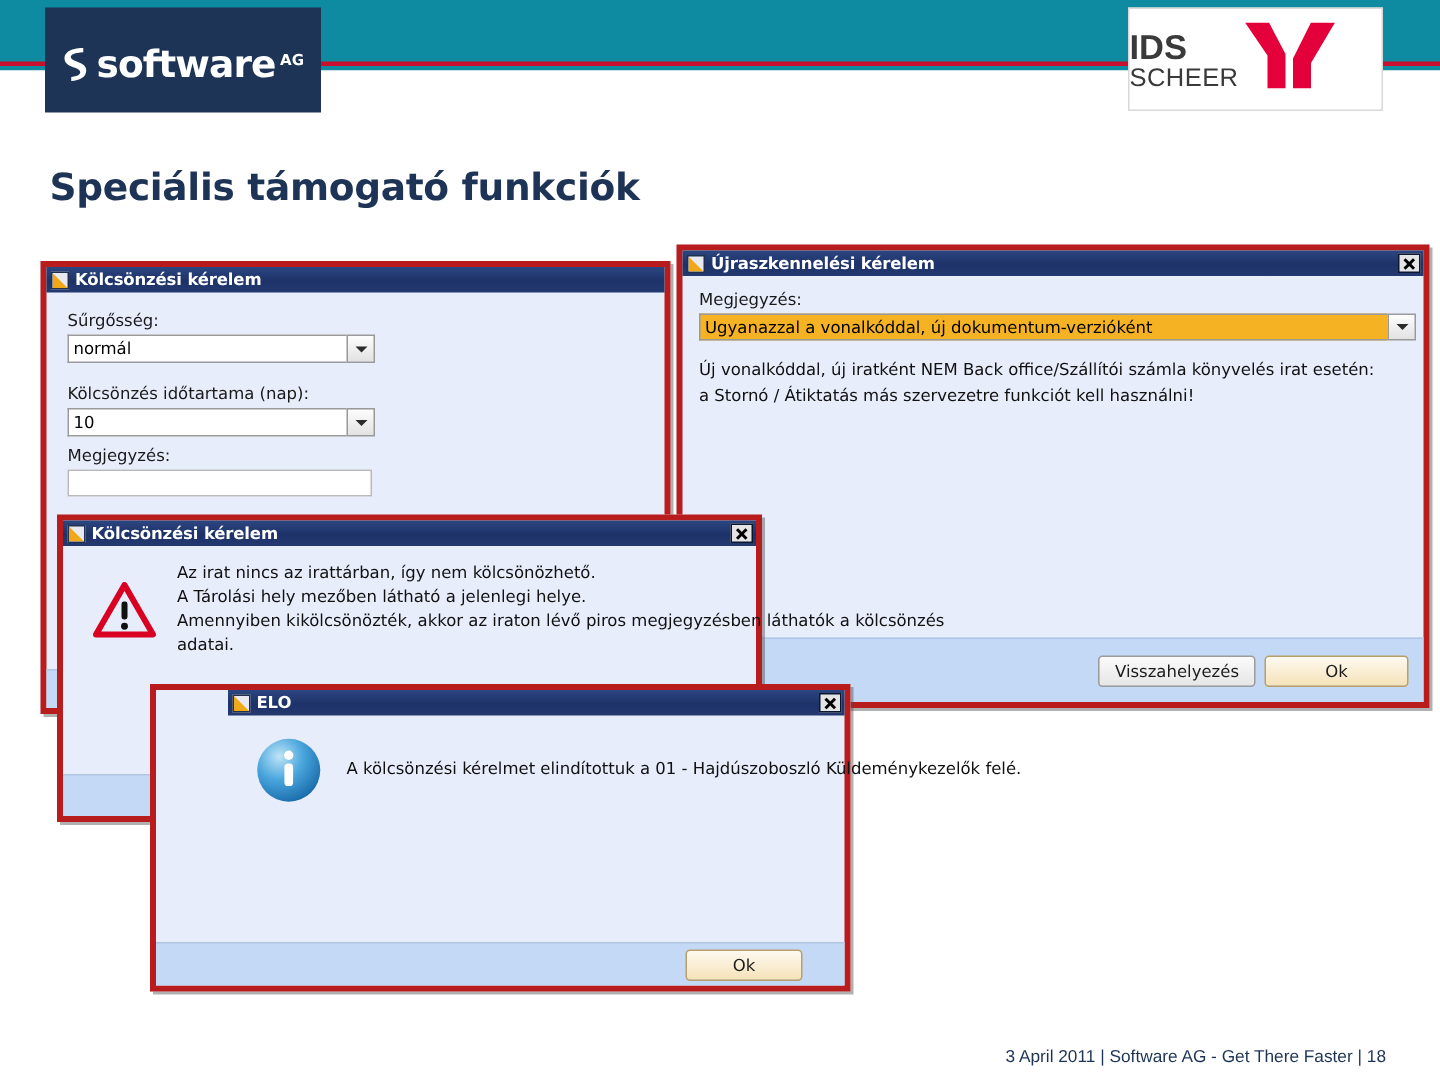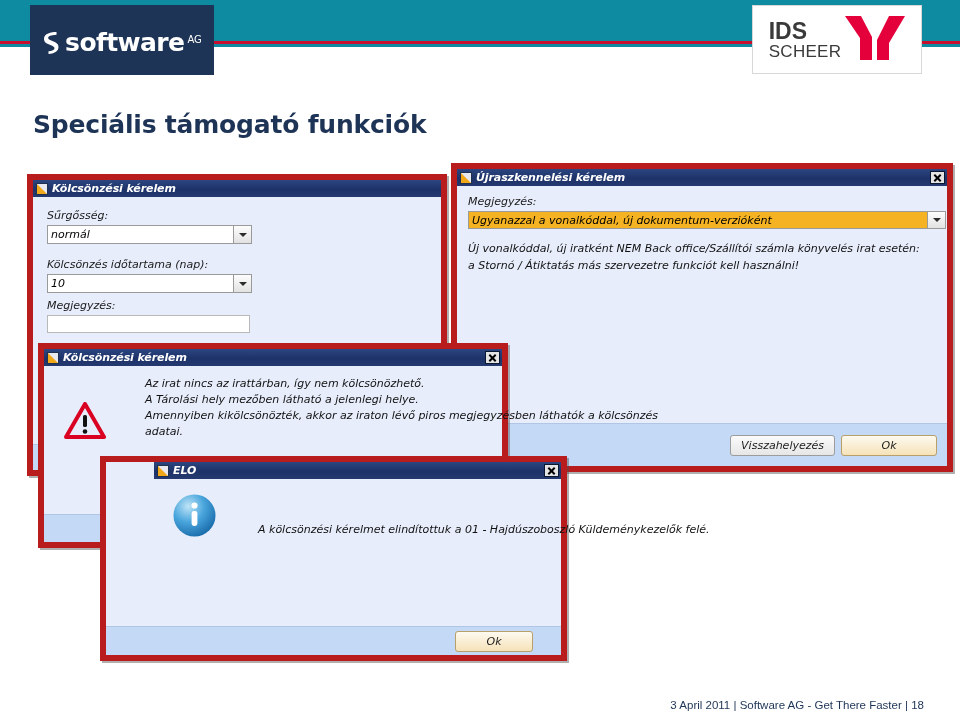--- a/index.html
+++ b/index.html
@@ -59,36 +59,35 @@
   .sag-word {
     color: #ffffff;
     font-size: 25px;
     font-weight: bold;
     letter-spacing: -0.6px;
     font-family: "DejaVu Sans", sans-serif;
   }
   .sag-ag {
     color: #ffffff;
     font-size: 10px;
-    font-weight: normal;
+    font-weight: bold;
     margin-left: 3px;
     transform: translateY(-8px);
     display: inline-block;
     font-family: "DejaVu Sans", sans-serif;
   }
   .logo-ids {
     position: absolute;
     left: 752px; top: 5px;
     width: 168px; height: 67px;
     background: #ffffff;
     border: 1px solid #d8d8d8;
     z-index: 6;
     display: flex;
     align-items: center;
-    justify-content: center;
   }
   .ids-text {
     font-family: "Liberation Sans", sans-serif;
     color: #3a3a3a;
     line-height: 1.0;
     margin-right: 4px;
   }
   .ids-line1 { font-size: 23px; font-weight: bold; letter-spacing: 0px; }
   .ids-line2 { font-size: 17px; font-weight: normal; letter-spacing: 0.3px; }
 
@@ -107,24 +106,23 @@
   .stage {
     position: absolute;
     left: 0; top: 155px;
     width: 960px; height: 520px;
   }
 
   
   .dlg {
     position: absolute;
     background: #e7edfb;
-    border: 6px solid #b91c1c;
+    border: 4px solid #b91c1c;
     box-shadow: 2px 2px 0 rgba(80,80,80,0.45);
     box-sizing: border-box;
-    font-style: italic;
   }
   .dlg-title {
     height: 17px;
     background: linear-gradient(to bottom, #2c4681 0%, #1d3268 55%, #23396f 100%);
     display: flex;
     align-items: center;
     padding: 0 2px 0 3px;
     box-sizing: border-box;
   }
   .dlg-ico {
@@ -232,21 +230,21 @@
     border-top: 4px solid #2b2b2b;
   }
   .txtbox {
     height: 18px;
     width: 203px;
     background: #ffffff;
     border: 1px solid #b9b9b9;
     box-sizing: border-box;
   }
 
-  .msg-row { display: flex; align-items: flex-end; gap: 25px; }
+  .msg-row { display: flex; align-items: center; }
   .msg-text {
     font-size: 11px;
     font-family: "DejaVu Sans", sans-serif;
     color: #111;
     line-height: 1.45;
   }
   .msg-text div { white-space: nowrap; }
 
   
   .ico-warn {

